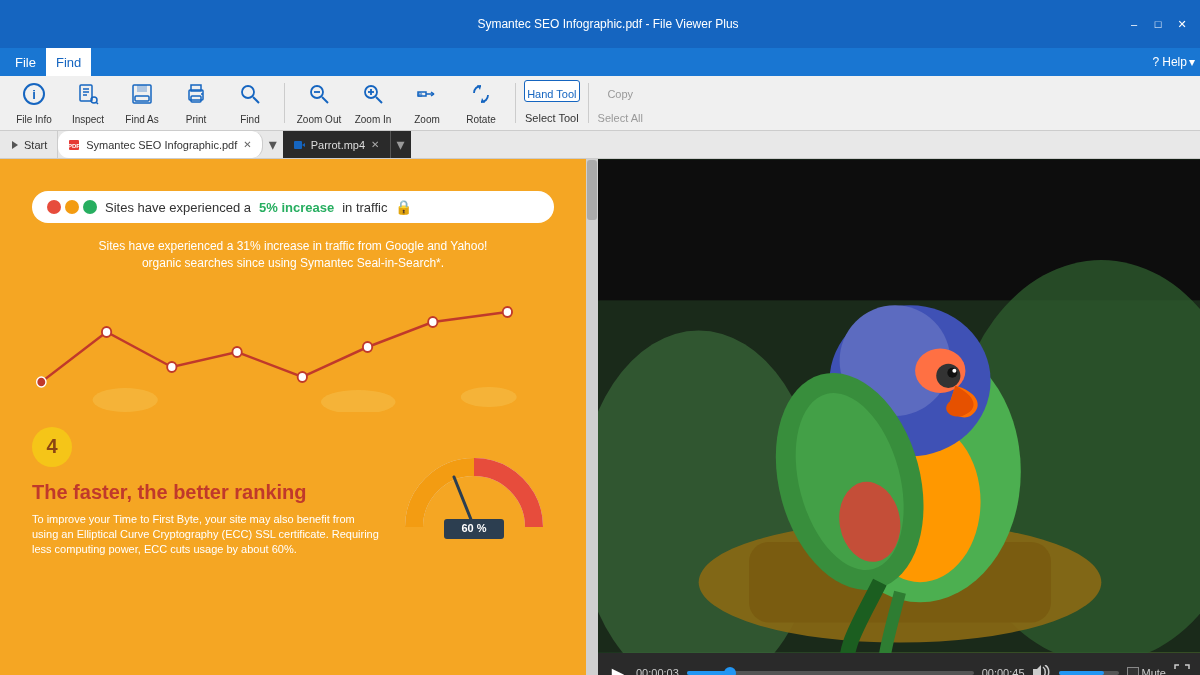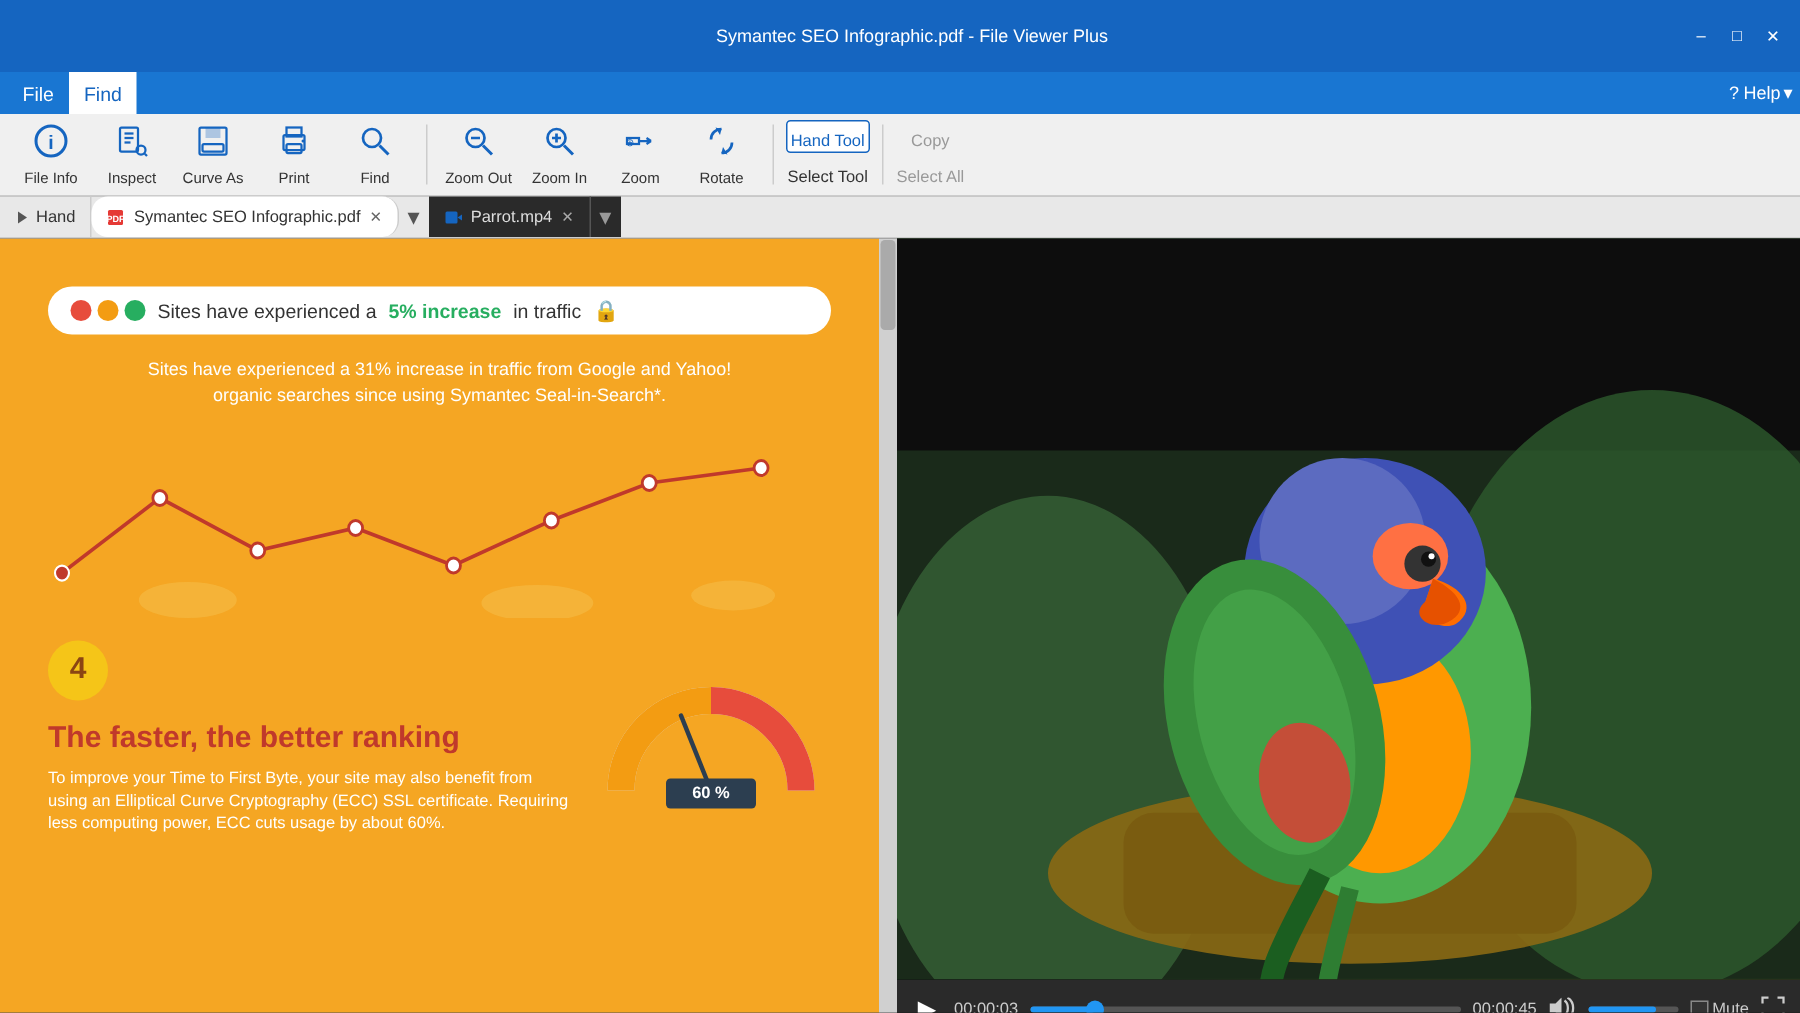--- a/index.html
+++ b/index.html
@@ -432,21 +432,21 @@
     </div>
 
     <div class="tool-btn">
       <div class="icon">
         <svg width="24" height="24" viewBox="0 0 24 24" fill="none">
           <rect x="3" y="3" width="18" height="18" rx="1" stroke="#1565c0" stroke-width="1.5"></rect>
           <rect x="7" y="3" width="10" height="7" fill="#1565c0" opacity="0.3"></rect>
           <rect x="5" y="14" width="14" height="5" rx="1" stroke="#1565c0" stroke-width="1.5"></rect>
         </svg>
       </div>
-      <div class="label">Curve As</div>
+      <div class="label">Find As</div>
     </div>
 
     <div class="tool-btn">
       <div class="icon">
         <svg width="24" height="24" viewBox="0 0 24 24" fill="none">
           <rect x="5" y="8" width="14" height="10" rx="1" stroke="#1565c0" stroke-width="1.5"></rect>
           <rect x="7" y="3" width="10" height="6" stroke="#1565c0" stroke-width="1.5"></rect>
           <rect x="7" y="14" width="10" height="6" rx="1" stroke="#1565c0" stroke-width="1.5"></rect>
           <circle cx="18" cy="12" r="1" fill="#1565c0"></circle>
         </svg>
@@ -552,21 +552,21 @@
       <span>Select All</span>
     </div>
   </div>
 </div>
 
 <div class="tab-bar">
   <div class="tab-start">
     <svg width="10" height="10" viewBox="0 0 10 10">
       <polygon points="2,1 8,5 2,9" fill="#555"></polygon>
     </svg>
-    <span>Hand</span>
+    <span>Start</span>
   </div>
   <div class="tab active">
     <svg width="12" height="12" viewBox="0 0 12 12">
       <rect x="1" y="1" width="10" height="10" rx="1" fill="#e53935"></rect>
       <text x="6" y="9" text-anchor="middle" fill="white" font-size="6" font-weight="bold">PDF</text>
     </svg>
     <span>Symantec SEO Infographic.pdf</span>
     <span class="tab-close">✕</span>
   </div>
   <div class="tab-dropdown">▾</div>

